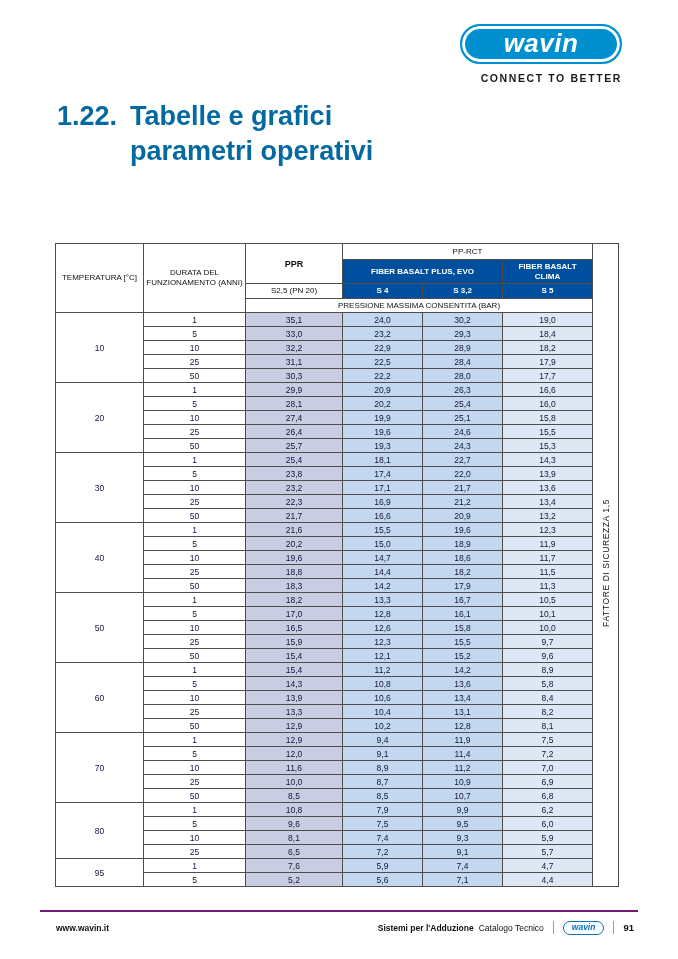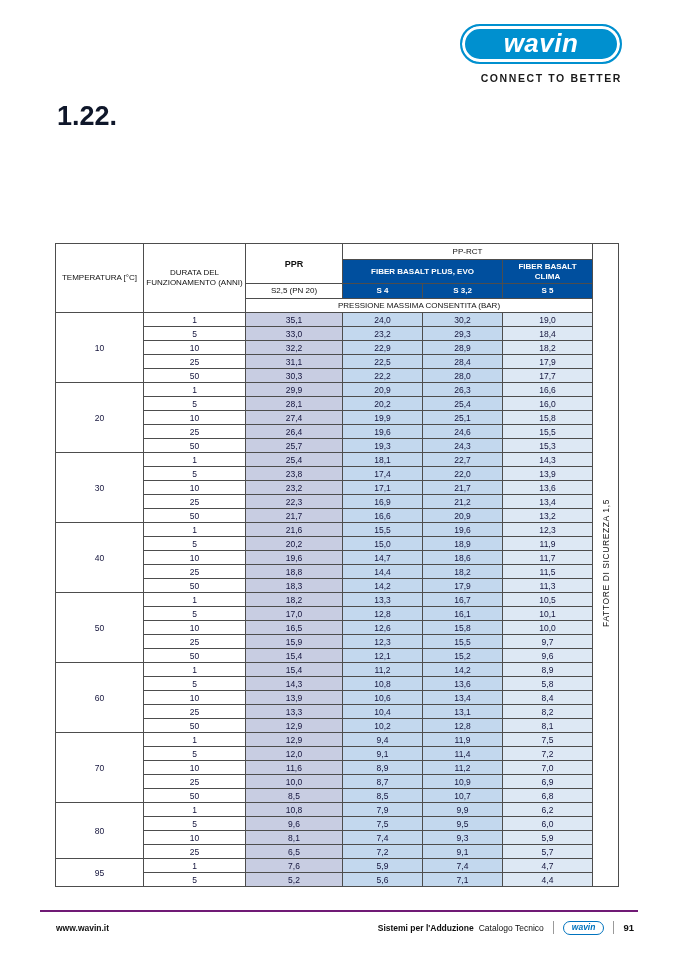--- a/index.html
+++ b/index.html
@@ -52,21 +52,21 @@
     color: #1a1a1a;
   }
 
   
   .title {
     position: absolute;
     left: 57px;
     top: 99px;
     display: flex;
     gap: 13px;
-    color: #0f172a;
+    color: #0369a1;
     font-weight: bold;
     font-size: 27px;
     line-height: 35px;
     justify-content: space-between;
   }
   .subtitle {
     position: absolute;
     left: 57px;
     top: 193px;
     color: #1a9cd8;
@@ -172,20 +172,24 @@
 
   <div class="brand">
     <div class="logo-pill">
       <span>wavin</span>
     </div>
     <div class="tagline">CONNECT TO BETTER</div>
   </div>
 
   <div class="title">
     <span>1.22.</span>
+    <span>
+      <span>Tabelle e grafici</span><br>
+      <span>parametri operativi</span>
+    </span>
   </div>
 
 
   <table class="ptable">
     <colgroup>
       <col style="width:88px">
       <col style="width:102px">
       <col style="width:97px">
       <col style="width:80px">
       <col style="width:80px">

